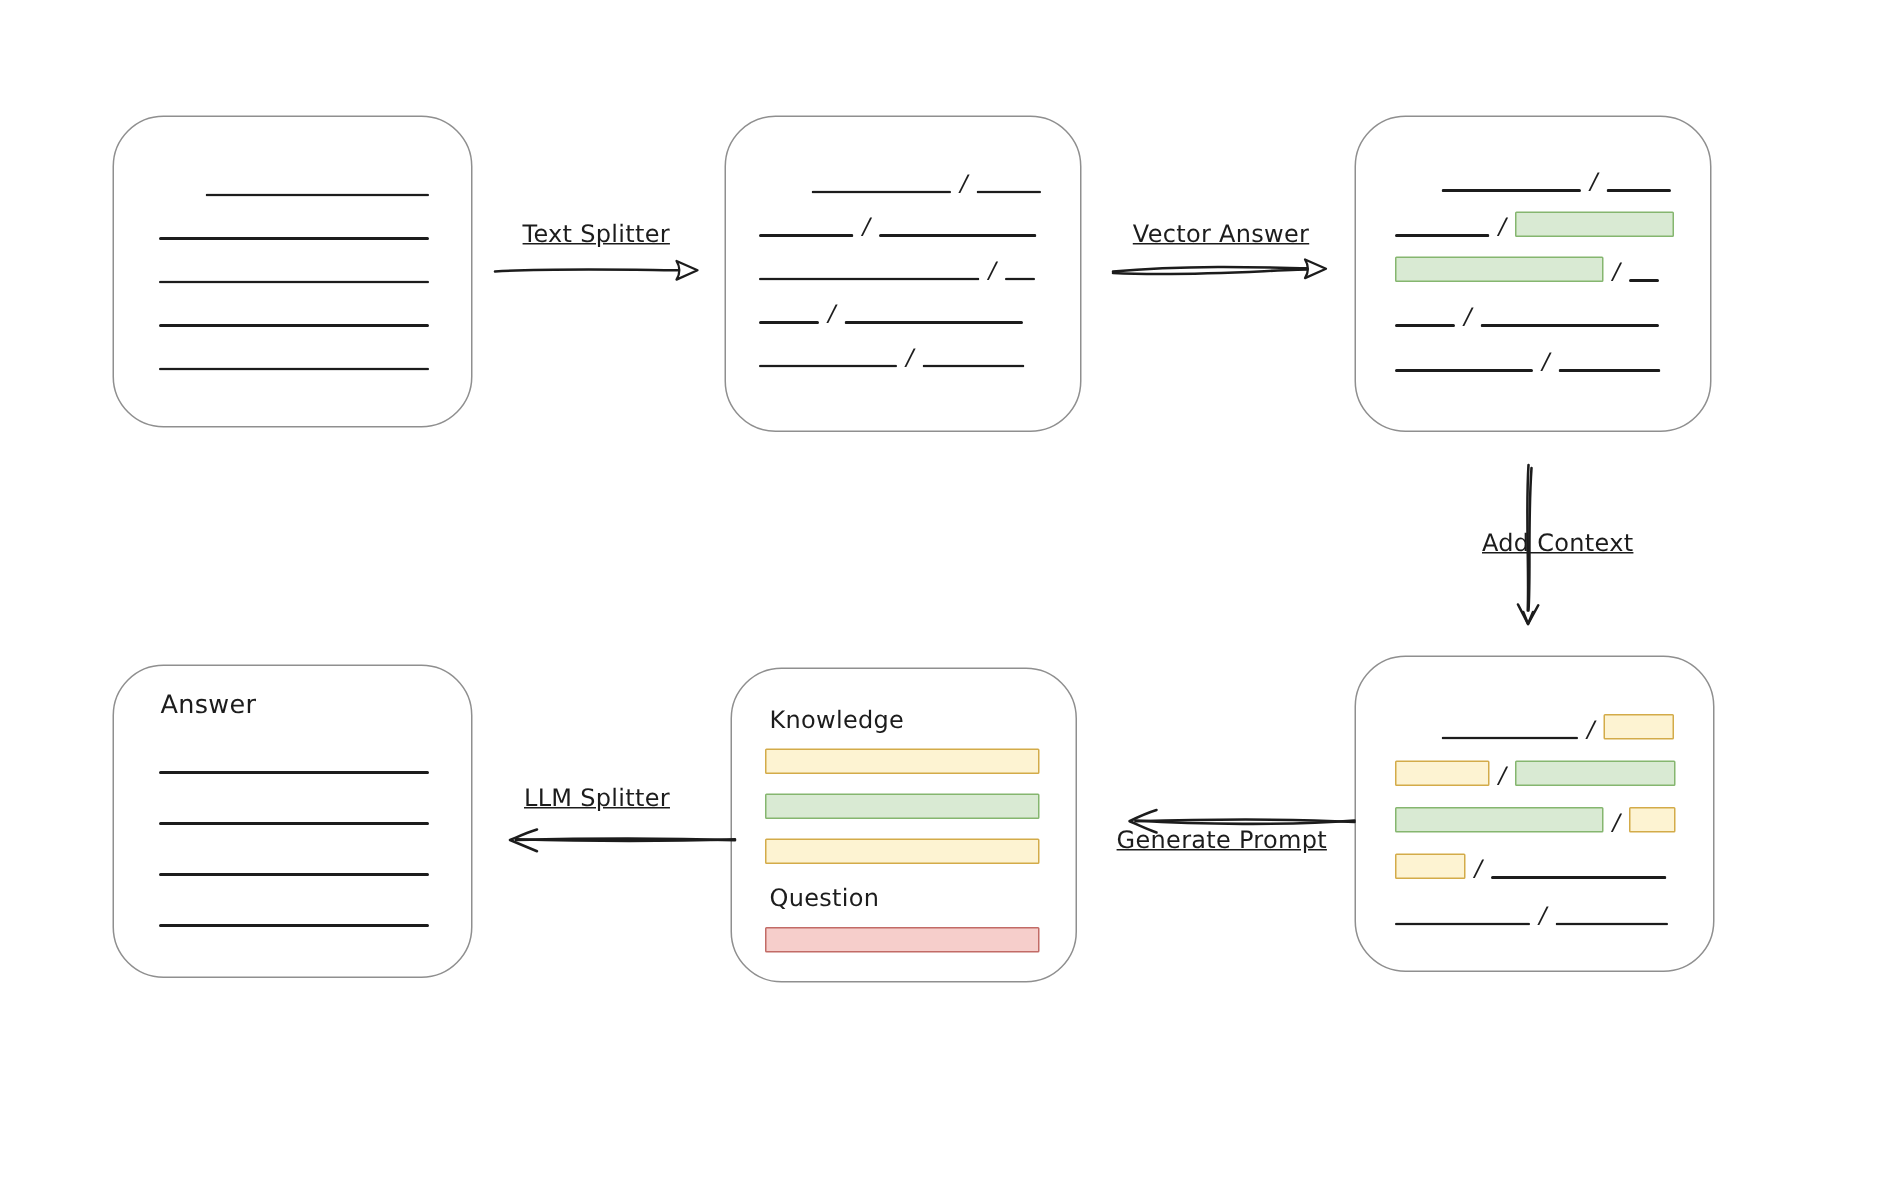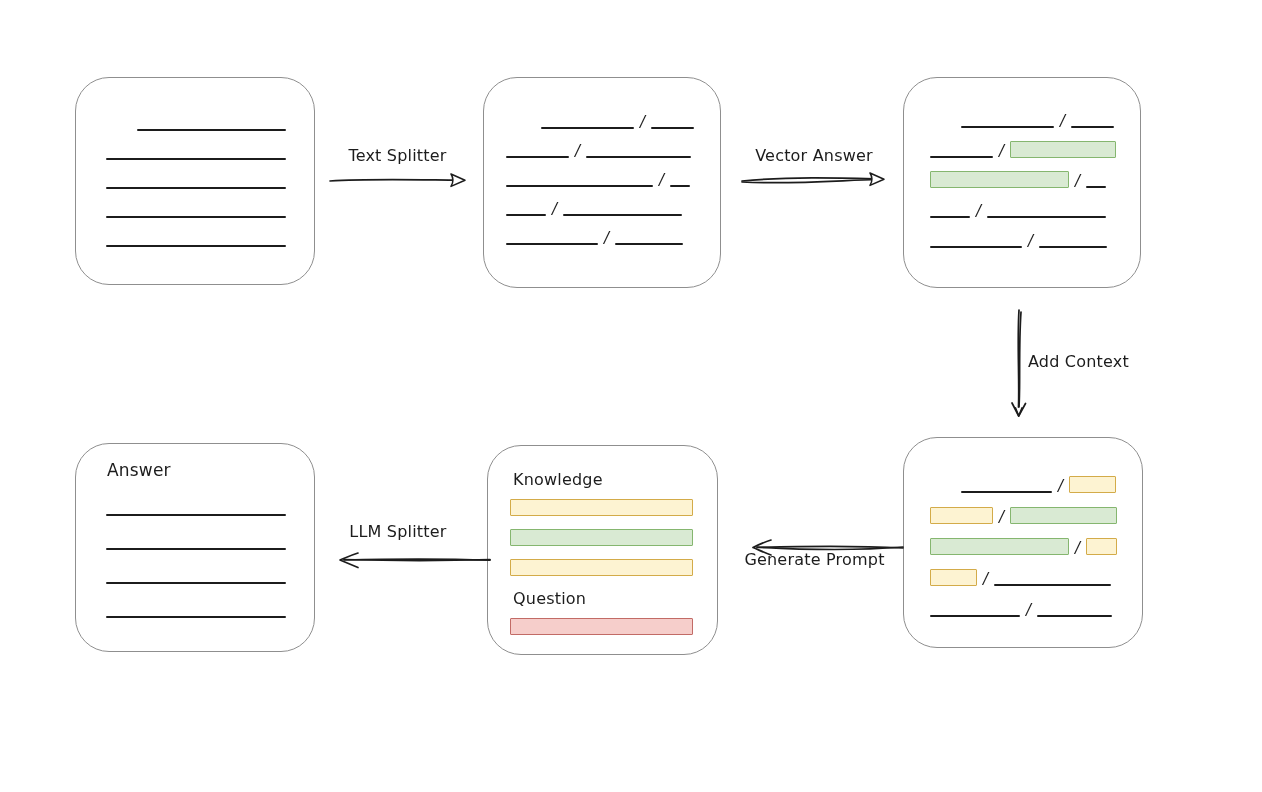--- a/index.html
+++ b/index.html
@@ -40,21 +40,21 @@
   #box-context .row{height:31px;}
 
   #box-prompt .box-content{padding:22px 0 0 22px;}
   #box-prompt .box-heading{margin:2px 0 10px 3px;}
   #box-prompt .row{margin-bottom:13px;}
 
   #box-answer .box-content{padding:16px 0 0 30px;}
   #box-answer .box-heading{font-size:17px;margin:0 0 2px 1px;}
   #box-answer .row{height:34px;}
 
-  .arrow-label{position:absolute;font-size:16px;font-weight:500;letter-spacing:.2px;text-align:center;white-space:nowrap;}
+  .arrow-label{position:absolute;font-size:16px;font-weight:500;letter-spacing:.2px;text-align:center;white-space:nowrap;text-decoration:underline;}
   .arrow-svg{position:absolute;overflow:visible;}
   .arrow-svg path{stroke:var(--line);fill:none;stroke-width:1.7;stroke-linecap:round;stroke-linejoin:round;}
   .arrow-svg path.head-closed{fill:#ffffff;stroke-width:1.5;}
 
   #caption{position:absolute;left:740px;top:682px;width:480px;text-align:center;font-size:18px;font-weight:500;letter-spacing:.2px;}
 </style>
 </head>
 <body>
 
 <div id="canvas">
@@ -212,21 +212,21 @@
     <path class="head-closed" d="M123 7 L137 13.2 L123 19.4 C 125.5 15.4, 125.5 11, 123 7 Z"></path>
   </svg>
 
   <div class="arrow-label" style="left:738px;top:146px;width:152px;">Vector Answer</div>
   <svg class="arrow-svg" style="left:740px;top:166px;" width="152" height="26" viewBox="0 0 152 26">
     <path d="M2 15 C 50 10.5, 100 12, 137 13"></path>
     <path d="M2 16 C 55 18.5, 105 14, 137 13.5"></path>
     <path class="head-closed" d="M130 7 L144 13.2 L130 19.4 C 132.5 15.4, 132.5 11, 130 7 Z"></path>
   </svg>
 
-  <div class="arrow-label" style="left:1028px;top:352px;width:120px;text-align:left;">Add Context</div>
+  <div class="arrow-label" style="left:988px;top:352px;width:120px;text-align:left;">Add Context</div>
   <svg class="arrow-svg" style="left:1006px;top:308px;" width="28" height="112" viewBox="0 0 28 112">
     <path d="M13 2 C 11 35, 13.5 70, 12.5 99"></path>
     <path d="M15 4 C 12.5 40, 14.5 75, 13 99"></path>
     <path d="M6 95 L12.7 108 L19.5 95.5"></path>
     <path d="M9.5 100 L12.7 108 L16 100"></path>
   </svg>
 
   <div class="arrow-label" style="left:722px;top:514px;width:185px;margin-top:36px;">Generate Prompt</div>
   <svg class="arrow-svg" style="left:733px;top:534px;" width="172" height="26" viewBox="0 0 172 26">
     <path d="M170 13 C 125 16.5, 65 15.5, 24 13"></path>

